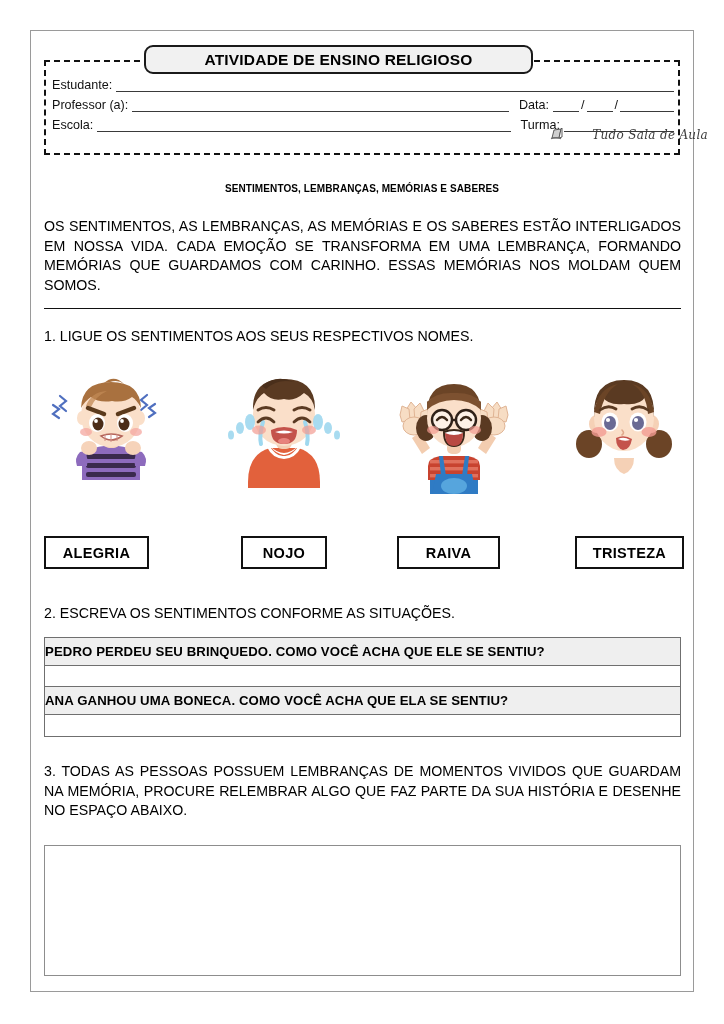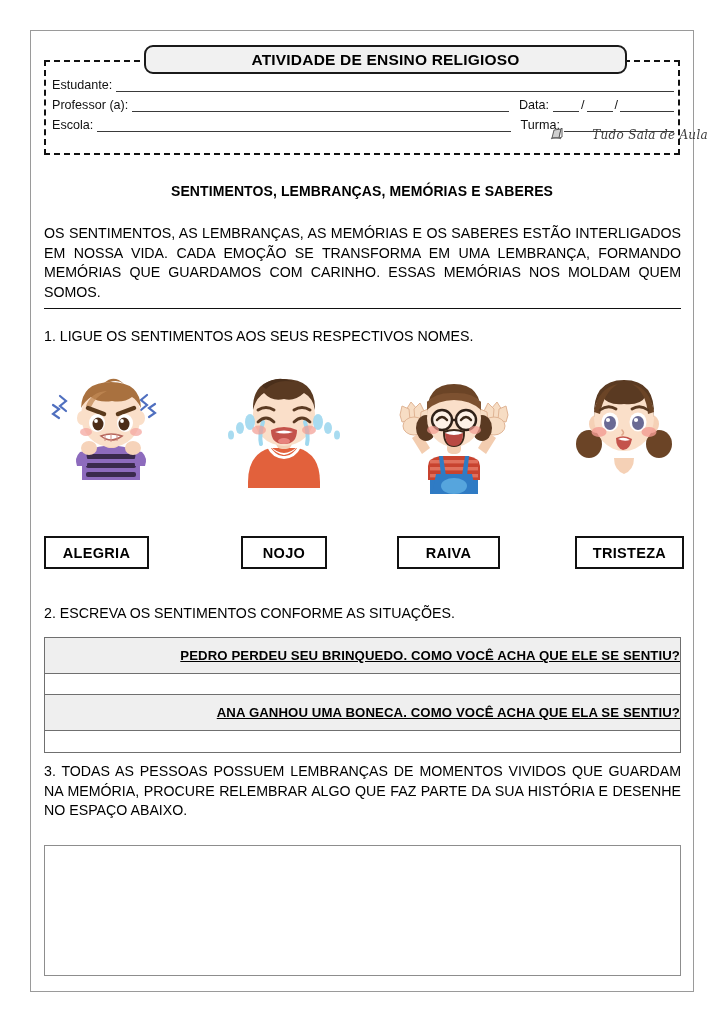--- a/index.html
+++ b/index.html
@@ -36,21 +36,21 @@
     top: 60px;
     width: 636px;
     height: 95px;
     border: 2px dashed #111;
     box-sizing: border-box;
   }
   .title-pill {
     position: absolute;
     left: 144px;
     top: 45px;
-    width: 483px;
+    width: 389px;
     height: 29px;
     background: #f1f1f1;
     border: 2px solid #1a1a1a;
     border-radius: 9px;
     box-sizing: border-box;
     display: flex;
     align-items: center;
     justify-content: center;
     z-index: 4;
   }
@@ -110,28 +110,28 @@
     letter-spacing: .3px;
   }
 
   
   .section-title {
     position: absolute;
     left: 44px;
     top: 183px;
     width: 636px;
     text-align: center;
-    font-size: 14px;
+    font-size: 10px;
     font-weight: bold;
     letter-spacing: .1px;
   }
   .intro {
     position: absolute;
     left: 44px;
-    top: 224px;
+    top: 217px;
     width: 637px;
     font-size: 14.2px;
     line-height: 19.5px;
     text-align: justify;
     text-justify: inter-word;
   }
   .divider {
     position: absolute;
     left: 44px;
     top: 308px;
@@ -188,28 +188,27 @@
   }
   .q2-table {
     position: absolute;
     left: 44px;
     top: 637px;
     width: 637px;
     border: 1px solid #6f6f6f;
     box-sizing: border-box;
   }
   .q2-row-q {
-    height: 36px;
+    height: 28px;
     background: #efefef;
     border-bottom: 1px solid #6f6f6f;
     display: flex;
     align-items: center;
-    justify-content: flex-end;
-    box-sizing: border-box;
-    text-decoration: underline;
+    justify-content: flex-start;
+    box-sizing: border-box;
   }
   .q2-row-q span {
     font-size: 13.2px;
     font-weight: bold;
     letter-spacing: .1px;
   }
   .q2-row-a {
     height: 21px;
     background: #ffffff;
     border-bottom: 1px solid #6f6f6f;

